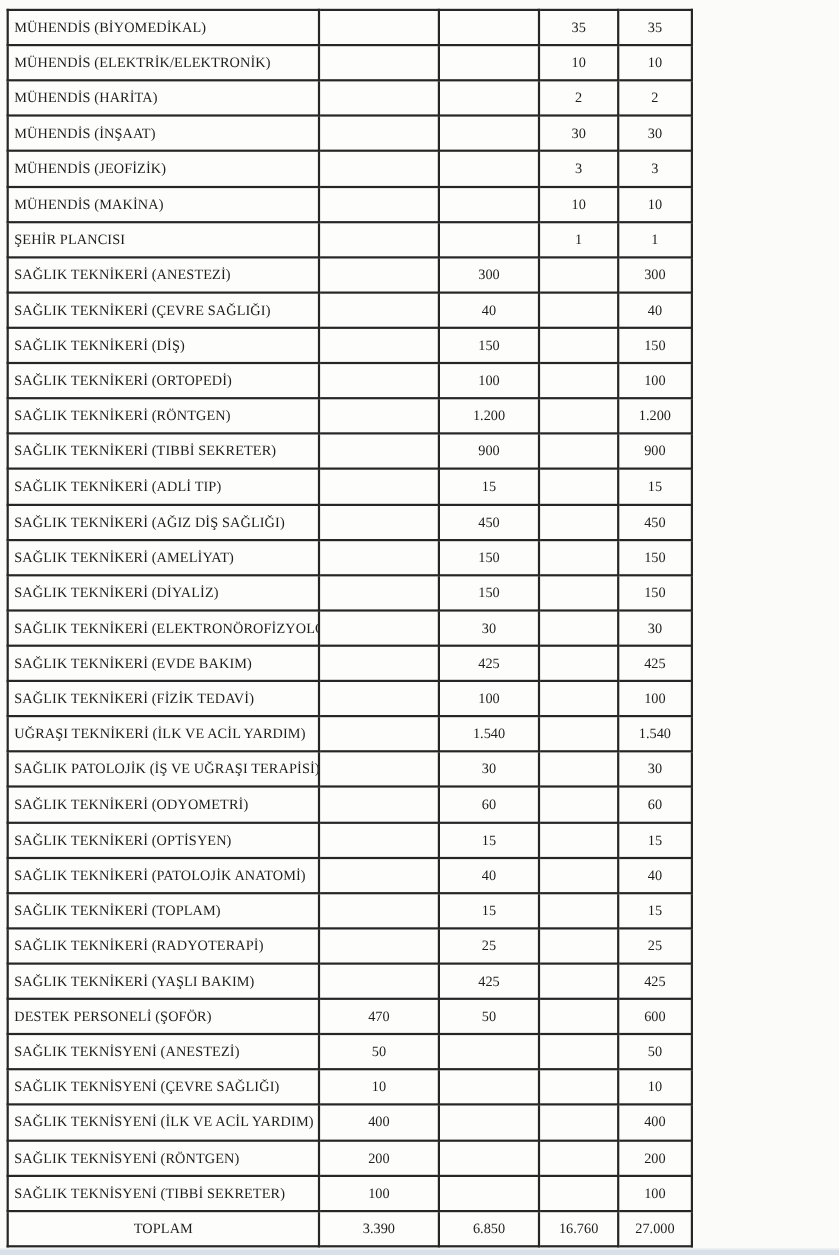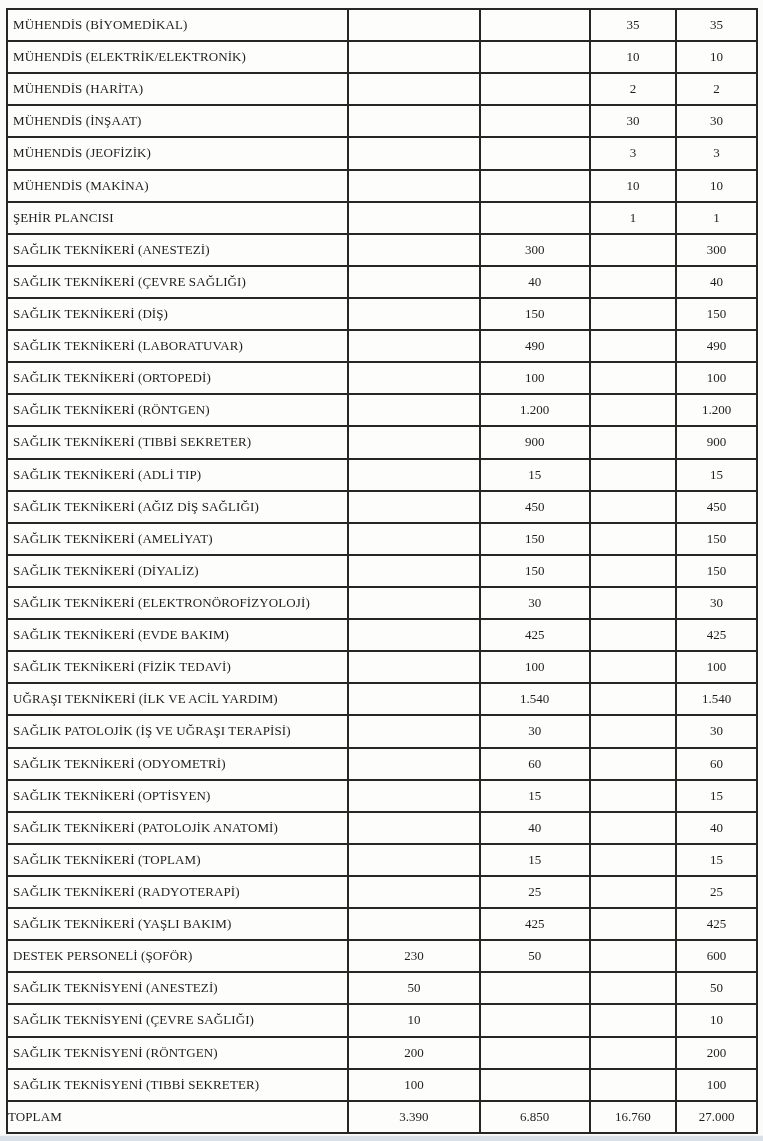--- a/index.html
+++ b/index.html
@@ -15,21 +15,21 @@
     height: 1141px;
     background: #fbfbfa;
     overflow: hidden;
     margin: 0 auto;
   }
 
   table.quota {
     position: absolute;
     left: 6px;
     top: 8px;
-    width: 752px;
+    width: 624px;
     height: 1126px;
     border-collapse: collapse;
     table-layout: fixed;
   }
 
   table.quota td {
     border: 2px solid #262626;
     font-size: 13px;
     color: #1d1d1d;
     background: #fdfdfc;
@@ -43,20 +43,21 @@
     text-align: left;
     padding-left: 5px;
     letter-spacing: 0.1px;
   }
 
   td.num {
     text-align: center;
   }
 
   tr.total td.label {
+    text-align: center;
     padding-left: 0;
     margin-top: 20px;
   }
 
   .bottom-strip {
     position: absolute;
     left: 0;
     right: 0;
     bottom: 0;
     height: 6px;
@@ -142,27 +143,20 @@
     <td class="num">40</td>
   </tr>
         <tr>
     <td class="label">SAĞLIK TEKNİKERİ (DİŞ)</td>
     <td class="num"></td>
     <td class="num">150</td>
     <td class="num"></td>
     <td class="num">150</td>
   </tr>
         <tr>
-    <td class="label">SAĞLIK TEKNİKERİ (LABORATUVAR)</td>
-    <td class="num"></td>
-    <td class="num">490</td>
-    <td class="num"></td>
-    <td class="num">490</td>
-  </tr>
-        <tr>
     <td class="label">SAĞLIK TEKNİKERİ (ORTOPEDİ)</td>
     <td class="num"></td>
     <td class="num">100</td>
     <td class="num"></td>
     <td class="num">100</td>
   </tr>
         <tr>
     <td class="label">SAĞLIK TEKNİKERİ (RÖNTGEN)</td>
     <td class="num"></td>
     <td class="num">1.200</td>
@@ -276,38 +270,45 @@
   </tr>
         <tr>
     <td class="label">SAĞLIK TEKNİKERİ (YAŞLI BAKIM)</td>
     <td class="num"></td>
     <td class="num">425</td>
     <td class="num"></td>
     <td class="num">425</td>
   </tr>
         <tr>
     <td class="label">DESTEK PERSONELİ (ŞOFÖR)</td>
-    <td class="num">230</td>
+    <td class="num">470</td>
     <td class="num">50</td>
     <td class="num"></td>
     <td class="num">600</td>
   </tr>
         <tr>
     <td class="label">SAĞLIK TEKNİSYENİ (ANESTEZİ)</td>
     <td class="num">50</td>
     <td class="num"></td>
     <td class="num"></td>
     <td class="num">50</td>
   </tr>
         <tr>
     <td class="label">SAĞLIK TEKNİSYENİ (ÇEVRE SAĞLIĞI)</td>
     <td class="num">10</td>
     <td class="num"></td>
     <td class="num"></td>
     <td class="num">10</td>
+  </tr>
+        <tr>
+    <td class="label">SAĞLIK TEKNİSYENİ (İLK VE ACİL YARDIM)</td>
+    <td class="num">400</td>
+    <td class="num"></td>
+    <td class="num"></td>
+    <td class="num">400</td>
   </tr>
         <tr>
     <td class="label">SAĞLIK TEKNİSYENİ (RÖNTGEN)</td>
     <td class="num">200</td>
     <td class="num"></td>
     <td class="num"></td>
     <td class="num">200</td>
   </tr>
         <tr>
     <td class="label">SAĞLIK TEKNİSYENİ (TIBBİ SEKRETER)</td>

